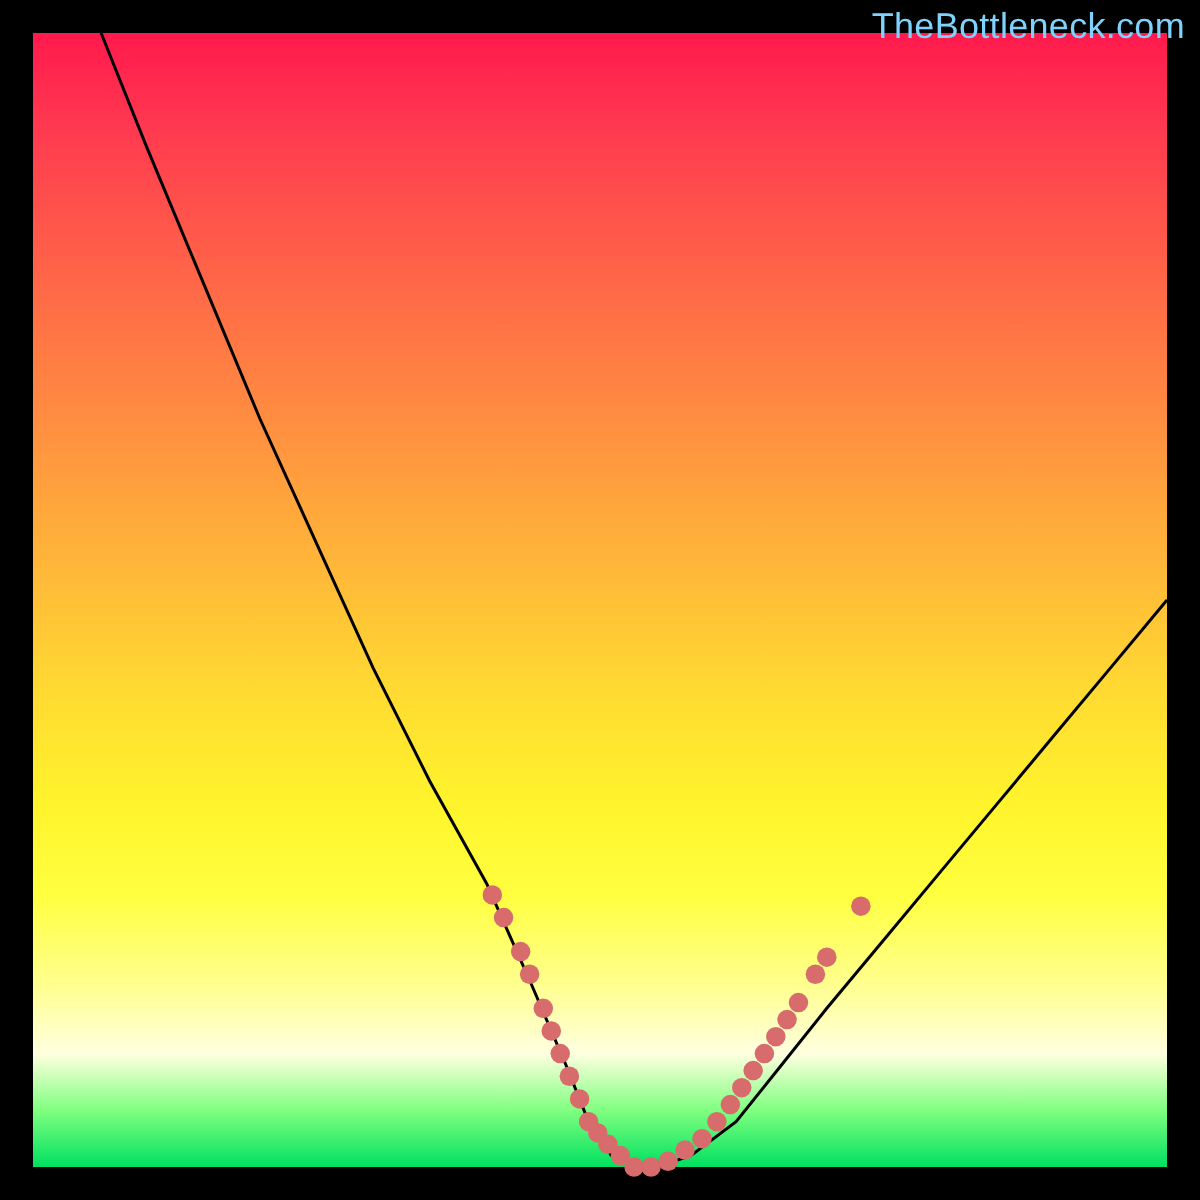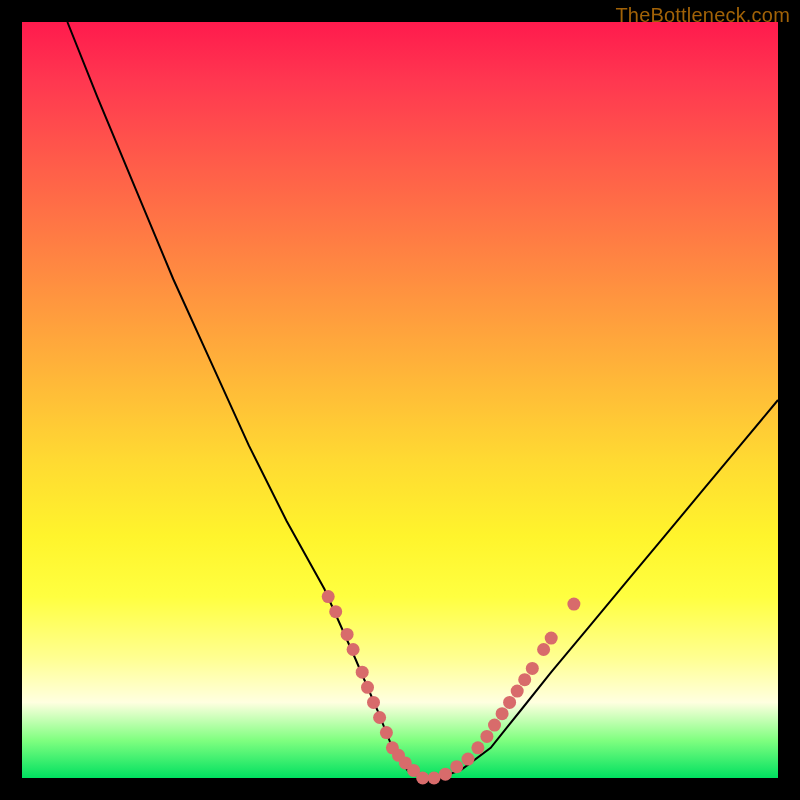--- a/index.html
+++ b/index.html
@@ -30,22 +30,22 @@
       #ffff90 84%,
       #ffffe0 90%,
       #80ff80 95%,
       #00e060 100%
     );
   }
   .watermark {
     position: absolute;
     top: 4px;
     right: 10px;
-    color: #a16207;
-    font-size: 20px;
+    color: #7dd3fc;
+    font-size: 24px;
     font-weight: 500;
     letter-spacing: 0.2px;
     z-index: 10;
   }
   svg.plot {
     position: absolute;
     left: 0;
     top: 0;
     width: 756px;
     height: 756px;

